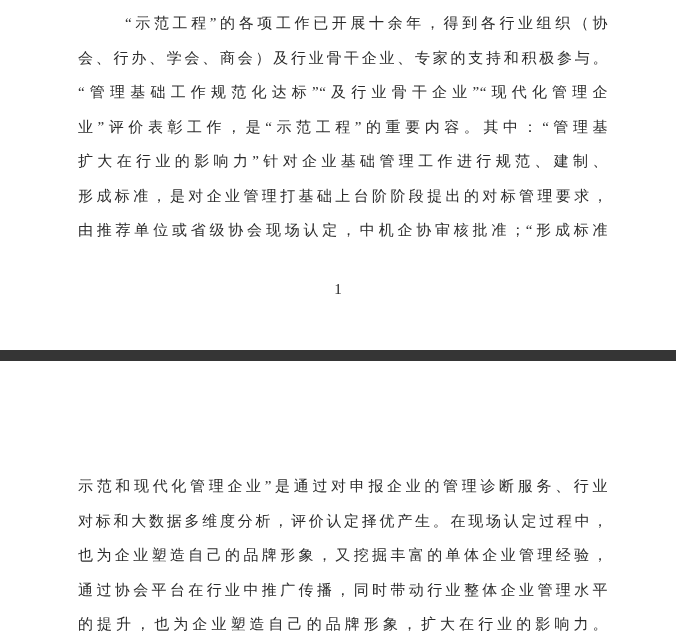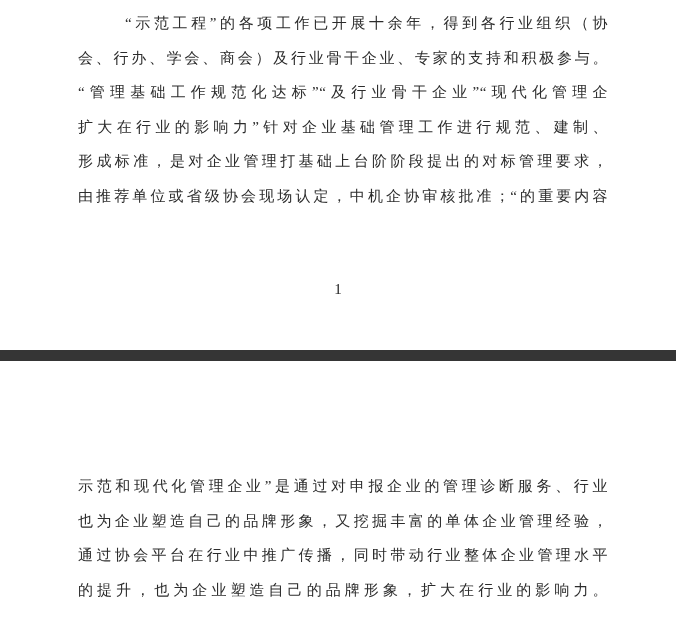--- a/index.html
+++ b/index.html
@@ -66,31 +66,33 @@
 </head>
 <body>
 
 <div class="canvas">
 
   <div class="page page-1">
     <div class="text-block p1-block">
       <div class="tline first-indent">“示范工程”的各项工作已开展十余年，得到各行业组织（协</div>
       <div class="tline">会、行办、学会、商会）及行业骨干企业、专家的支持和积极参与。</div>
       <div class="tline">“管理基础工作规范化达标”“及行业骨干企业”“现代化管理企</div>
+      <div class="tline">业”评价表彰工作，是“示范工程”的重要内容。其中：“管理基</div>
       <div class="tline">扩大在行业的影响力”针对企业基础管理工作进行规范、建制、</div>
       <div class="tline">形成标准，是对企业管理打基础上台阶阶段提出的对标管理要求，</div>
-      <div class="tline">由推荐单位或省级协会现场认定，中机企协审核批准；“的重要内容</div>
+      <div class="tline">由推荐单位或省级协会现场认定，中机企协审核批准；“形成标准</div>
     </div>
     <div class="page-number">1</div>
   </div>
 
   <div class="page-separator"></div>
 
   <div class="page page-2">
     <div class="text-block p2-block">
       <div class="tline">示范和现代化管理企业”是通过对申报企业的管理诊断服务、行业</div>
+      <div class="tline">对标和大数据多维度分析，评价认定择优产生。在现场认定过程中，</div>
       <div class="tline">也为企业塑造自己的品牌形象，又挖掘丰富的单体企业管理经验，</div>
       <div class="tline">通过协会平台在行业中推广传播，同时带动行业整体企业管理水平</div>
       <div class="tline">的提升，也为企业塑造自己的品牌形象，扩大在行业的影响力。</div>
     </div>
   </div>
 
 </div>
 
 </body></html>

